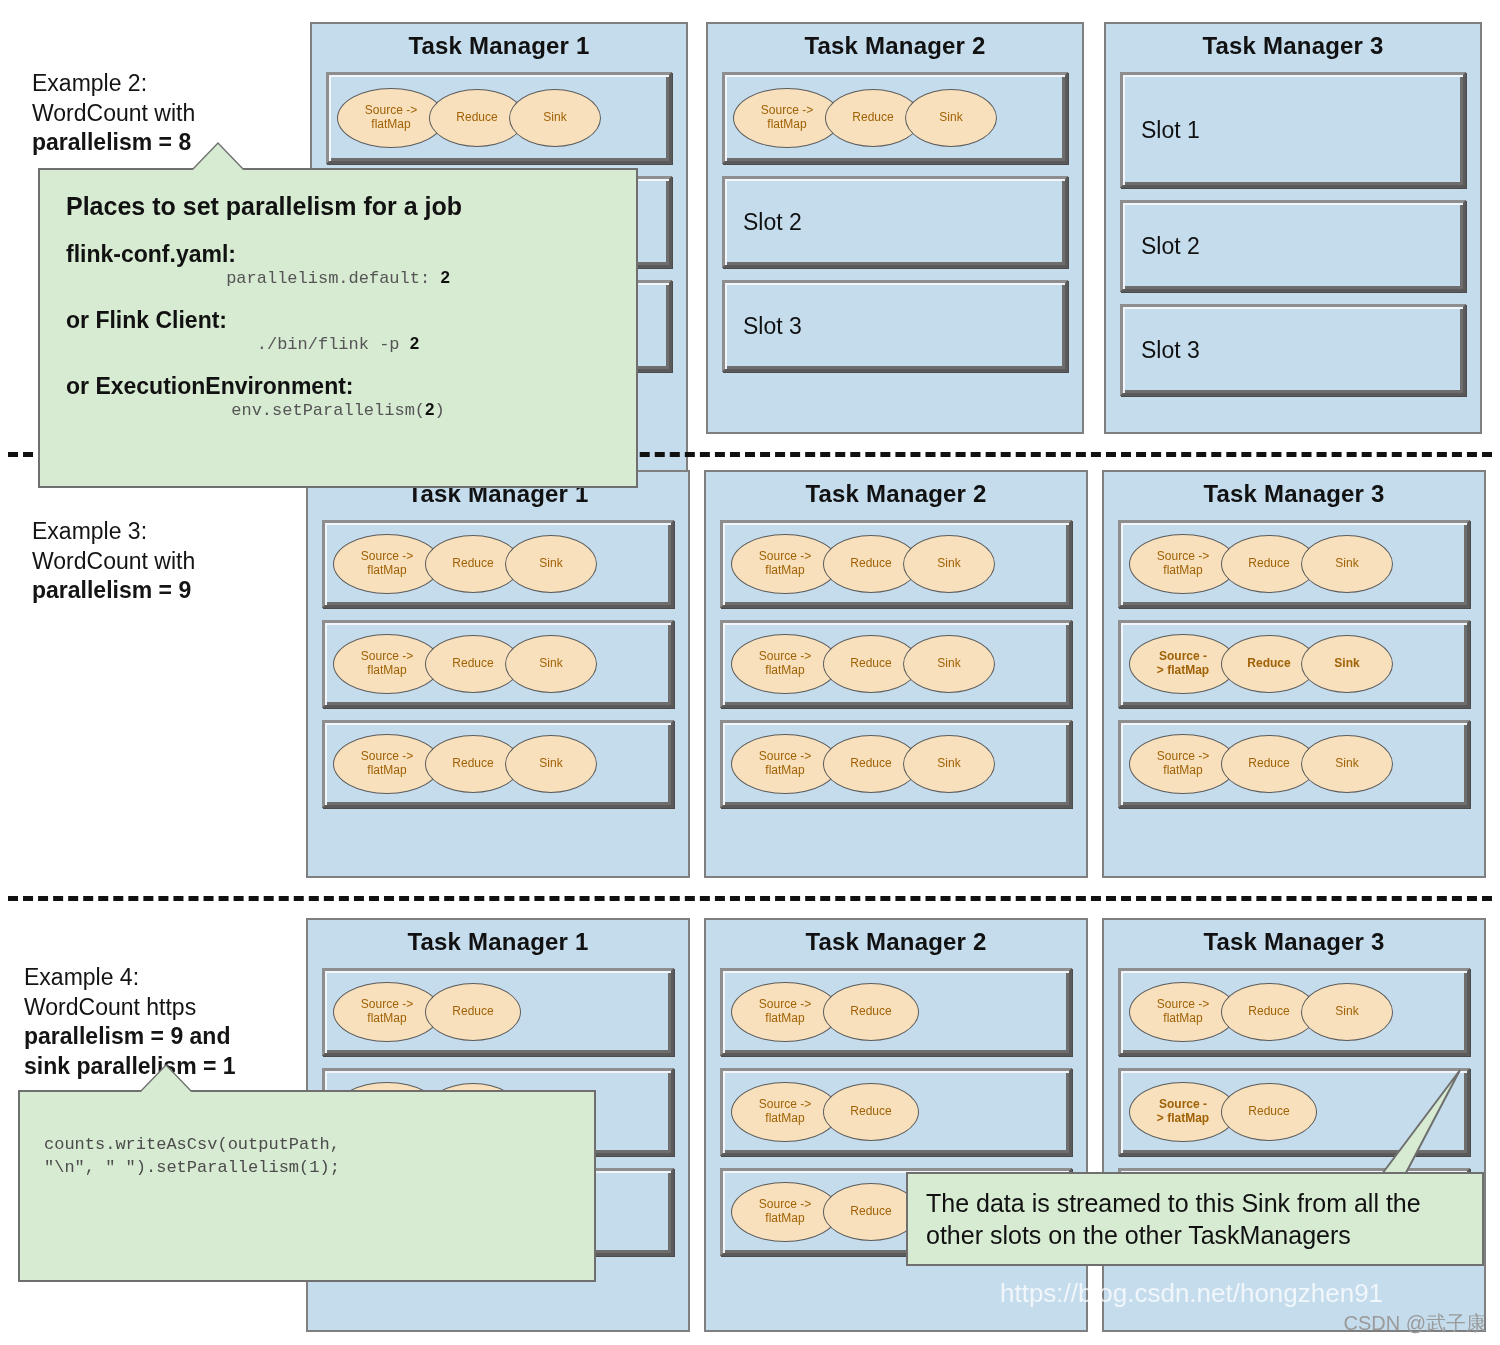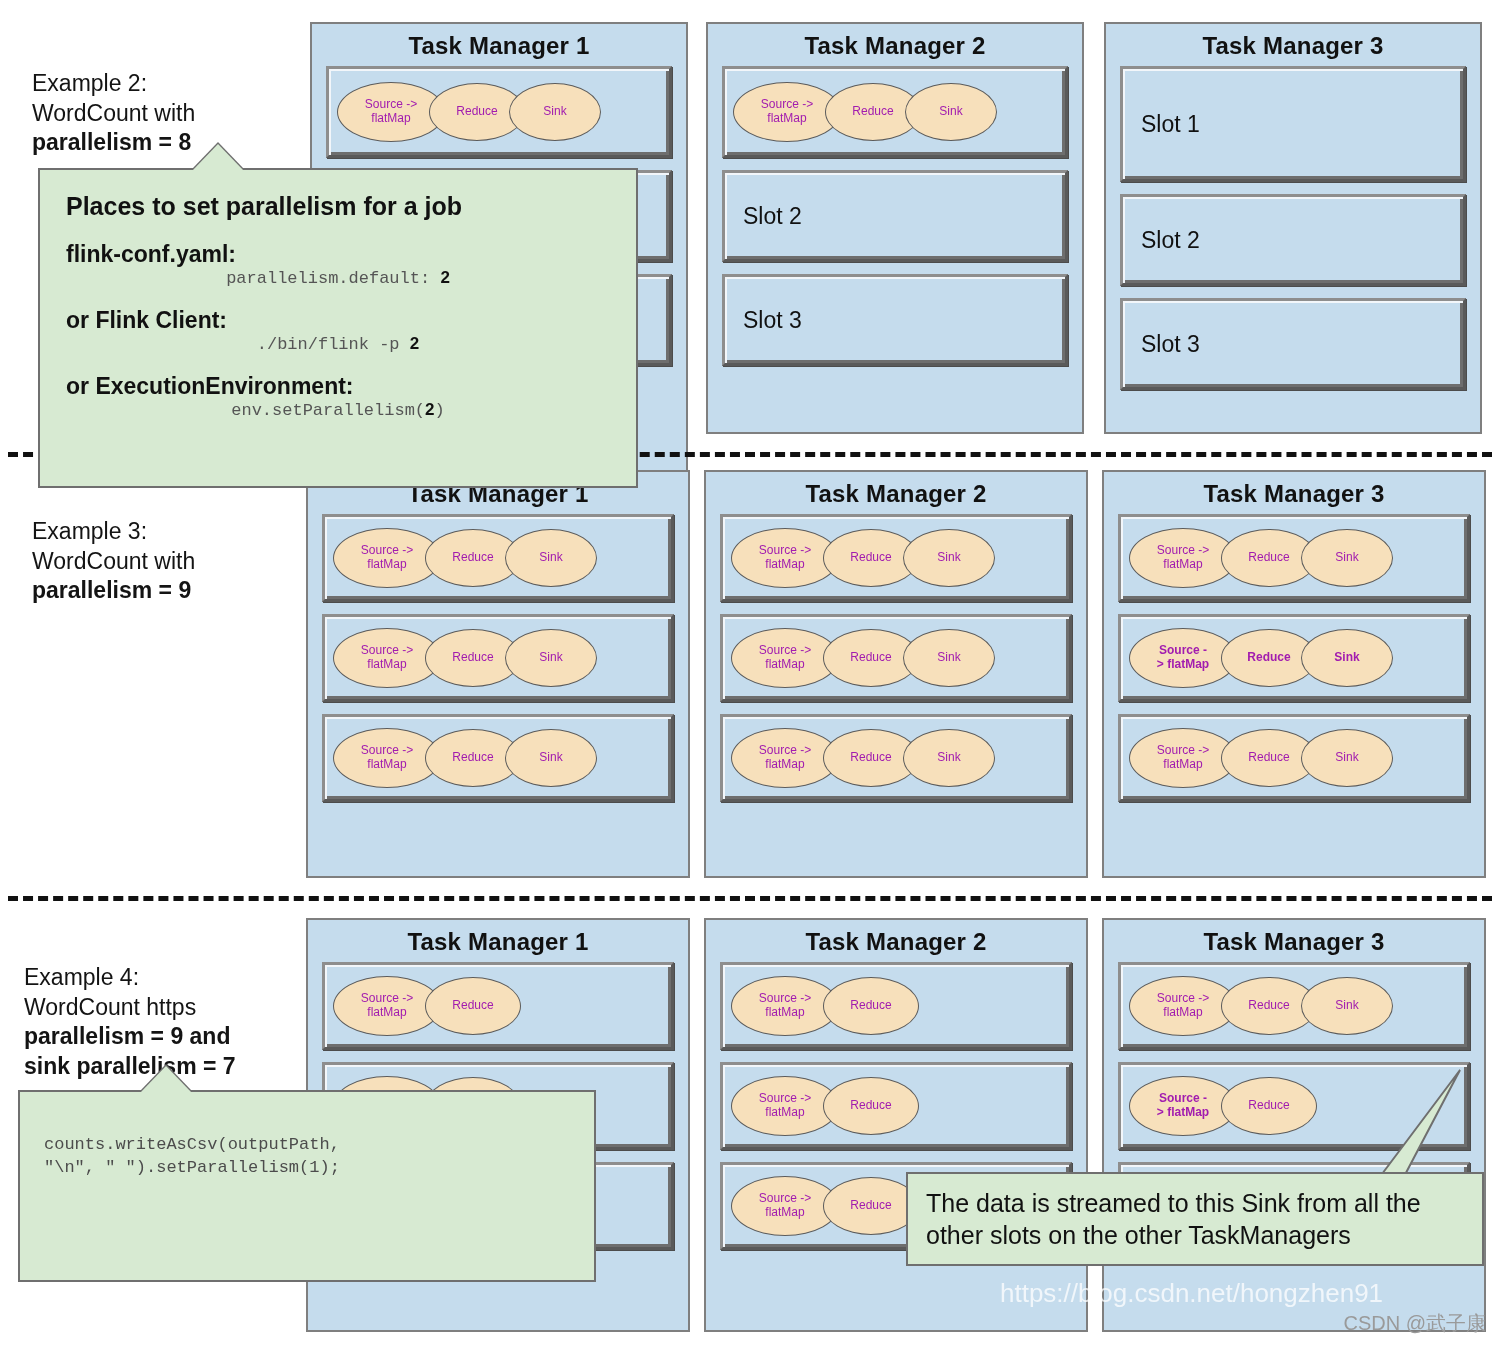--- a/index.html
+++ b/index.html
@@ -38,21 +38,21 @@
     position: absolute;
     background: #c5dced;
     border: 2px solid #7f7f7f;
   }
   .tm-title {
     text-align: center;
     font-size: 24px;
     font-weight: bold;
     color: #111;
     padding-top: 8px;
-    padding-bottom: 6px;
+    padding-bottom: 12px;
     letter-spacing: .2px;
   }
   .slots { padding: 0 14px 10px 14px; }
 
   
   .slot {
     position: relative;
     background: #c5dced;
     border: 3px solid #5a5a5a;
     border-top-color: #8e8e8e;
@@ -77,21 +77,21 @@
   .op {
     background: #f7e0bb;
     border: 1.6px solid #5c5c5c;
     border-radius: 50%;
     display: flex;
     align-items: center;
     justify-content: center;
     text-align: center;
     font-size: 12px;
     line-height: 1.15;
-    color: #a21caf;
+    color: #a16207;
     white-space: pre-line;
     position: relative;
   }
   .op.b { font-weight: bold; }
   .op + .op { margin-left: -16px; }
   .op.w1 { width: 108px; height: 60px; }
   .op.w2 { width: 96px;  height: 58px; }
   .op.w3 { width: 92px;  height: 58px; }
 
   
@@ -331,21 +331,21 @@
       </div>
     </div>
   </div>
 
   <div class="sep" style="top:896px;"></div>
 
   <div class="label" style="left:24px; top:934px;">
     <span>Example 4:
 WordCount https</span>
     <b>parallelism = 9 and
-sink parallelism = 7</b>
+sink parallelism = 1</b>
   </div>
 
   <div class="tm" style="left:306px; top:918px; width:384px; height:414px;">
     <div class="tm-title">Task Manager 1</div>
     <div class="slots">
       <div class="slot" style="height:88px;">
         <div class="chain">
           <div class="op w1">Source -&gt;
 flatMap</div>
           <div class="op w2">Reduce</div>

